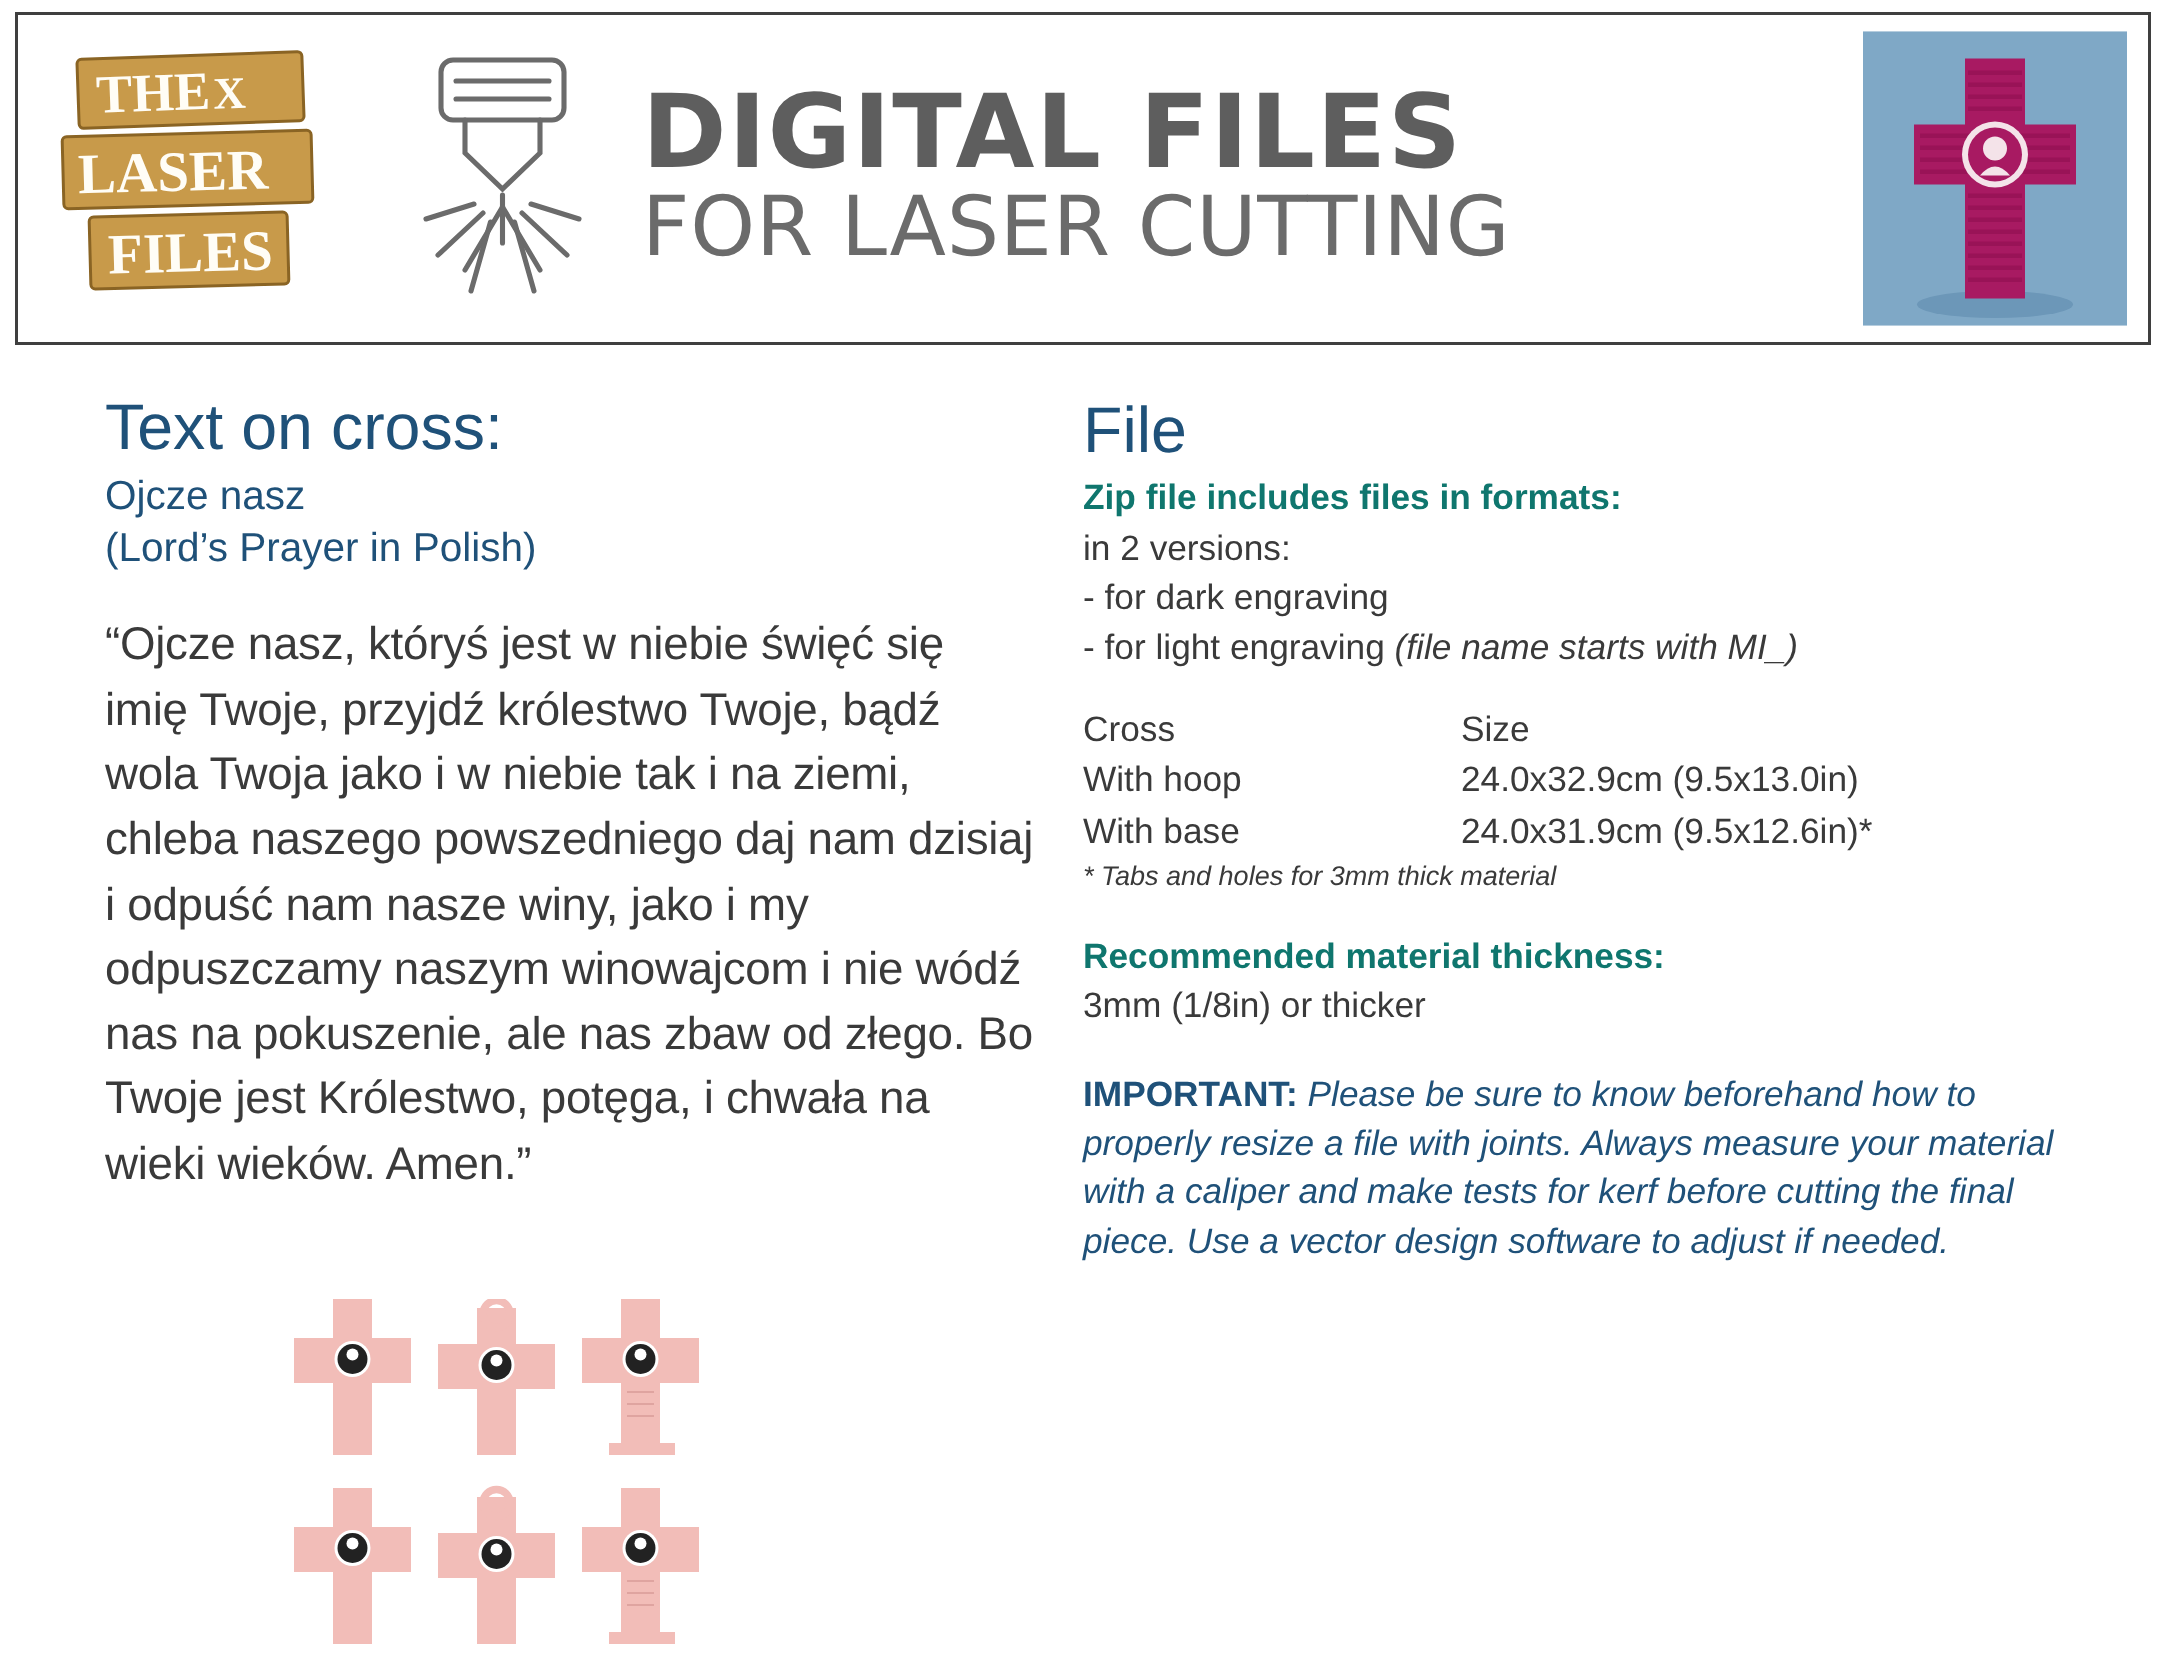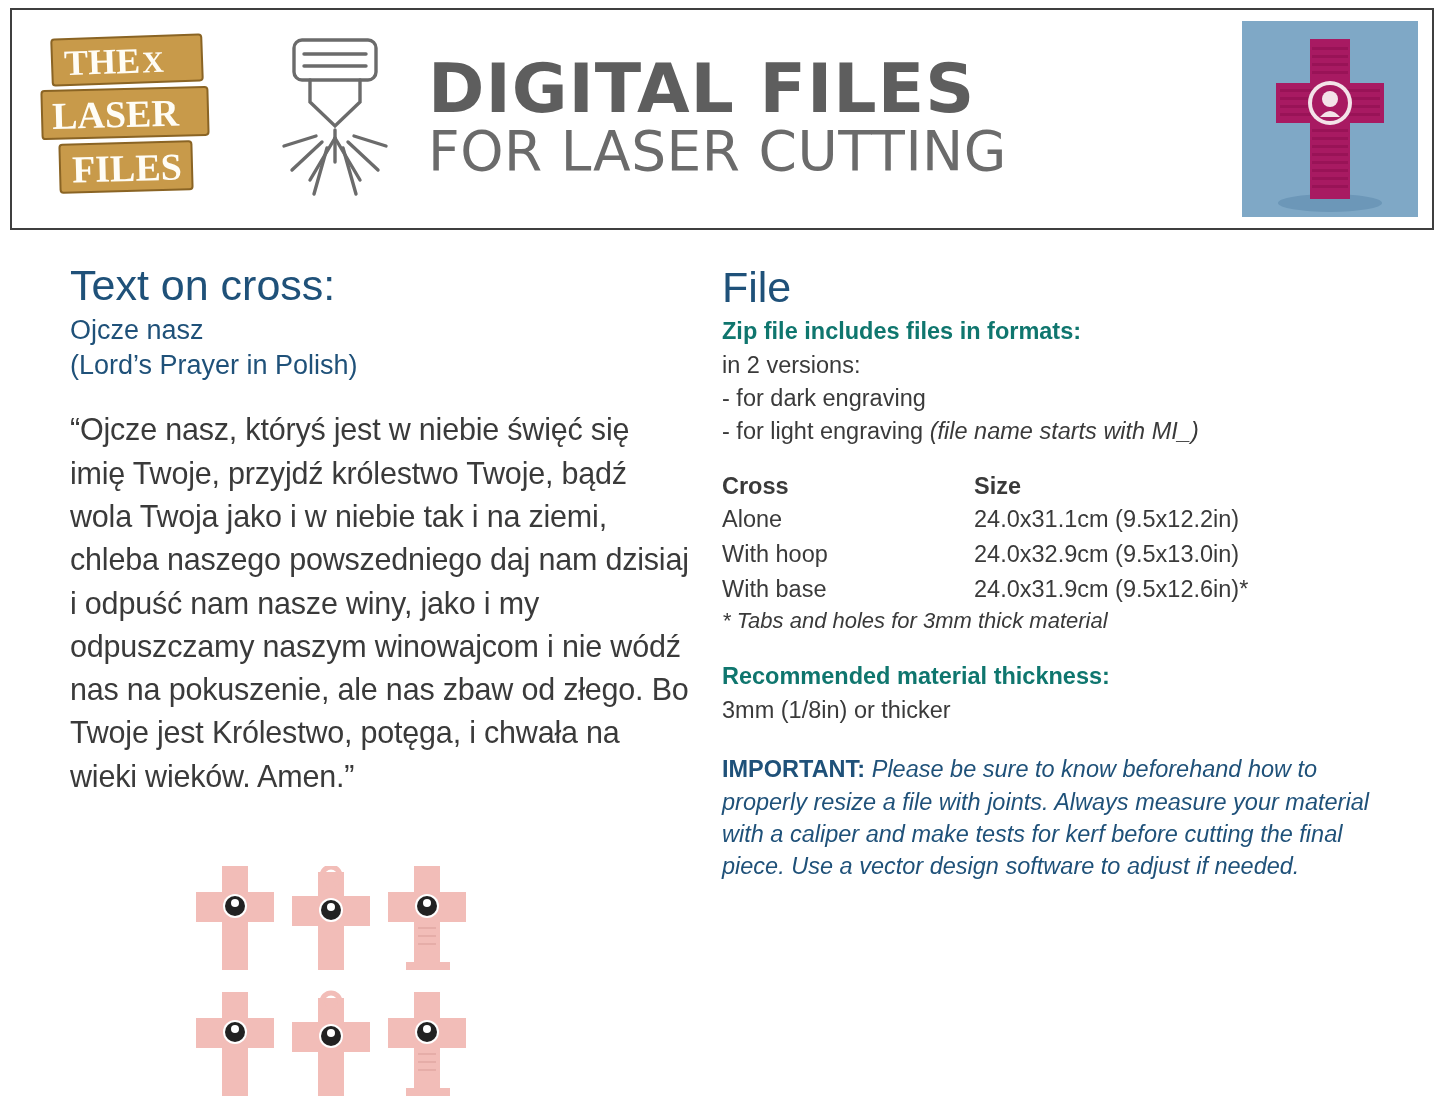--- a/index.html
+++ b/index.html
@@ -142,34 +142,34 @@
   .rt-line em { font-style: italic; }
 
   .size-table {
     margin-top: 24px;
     width: 100%;
     border-collapse: collapse;
   }
   .size-table th {
     text-align: left;
     font-size: 23.5px;
-    font-weight: bold;
+    font-weight: normal;
     color: #3a3a3a;
     padding: 0 0 2px 0;
   }
   .size-table td {
     text-align: left;
     font-size: 23.5px;
     color: #3a3a3a;
     padding: 1px 0;
     line-height: 1.4;
   }
   .size-table th:first-child, .size-table td:first-child { width: 252px; }
   .note-italic {
-    font-size: 22px;
+    font-size: 18px;
     font-style: italic;
     color: #3a3a3a;
     margin-top: 2px;
   }
   .block-gap { margin-top: 26px; }
   .important {
     margin-top: 26px;
     font-size: 23.5px;
     font-style: italic;
     color: #1f5179;
@@ -283,24 +283,20 @@
 
   <table class="size-table">
     <thead>
       <tr>
         <th>Cross</th>
         <th>Size</th>
       </tr>
     </thead>
     <tbody>
       <tr>
-        <td>Alone</td>
-        <td>24.0x31.1cm (9.5x12.2in)</td>
-      </tr>
-      <tr>
         <td>With hoop</td>
         <td>24.0x32.9cm (9.5x13.0in)</td>
       </tr>
       <tr>
         <td>With base</td>
         <td>24.0x31.9cm (9.5x12.6in)*</td>
       </tr>
     </tbody>
   </table>
   <div class="note-italic">* Tabs and holes for 3mm thick material</div>

